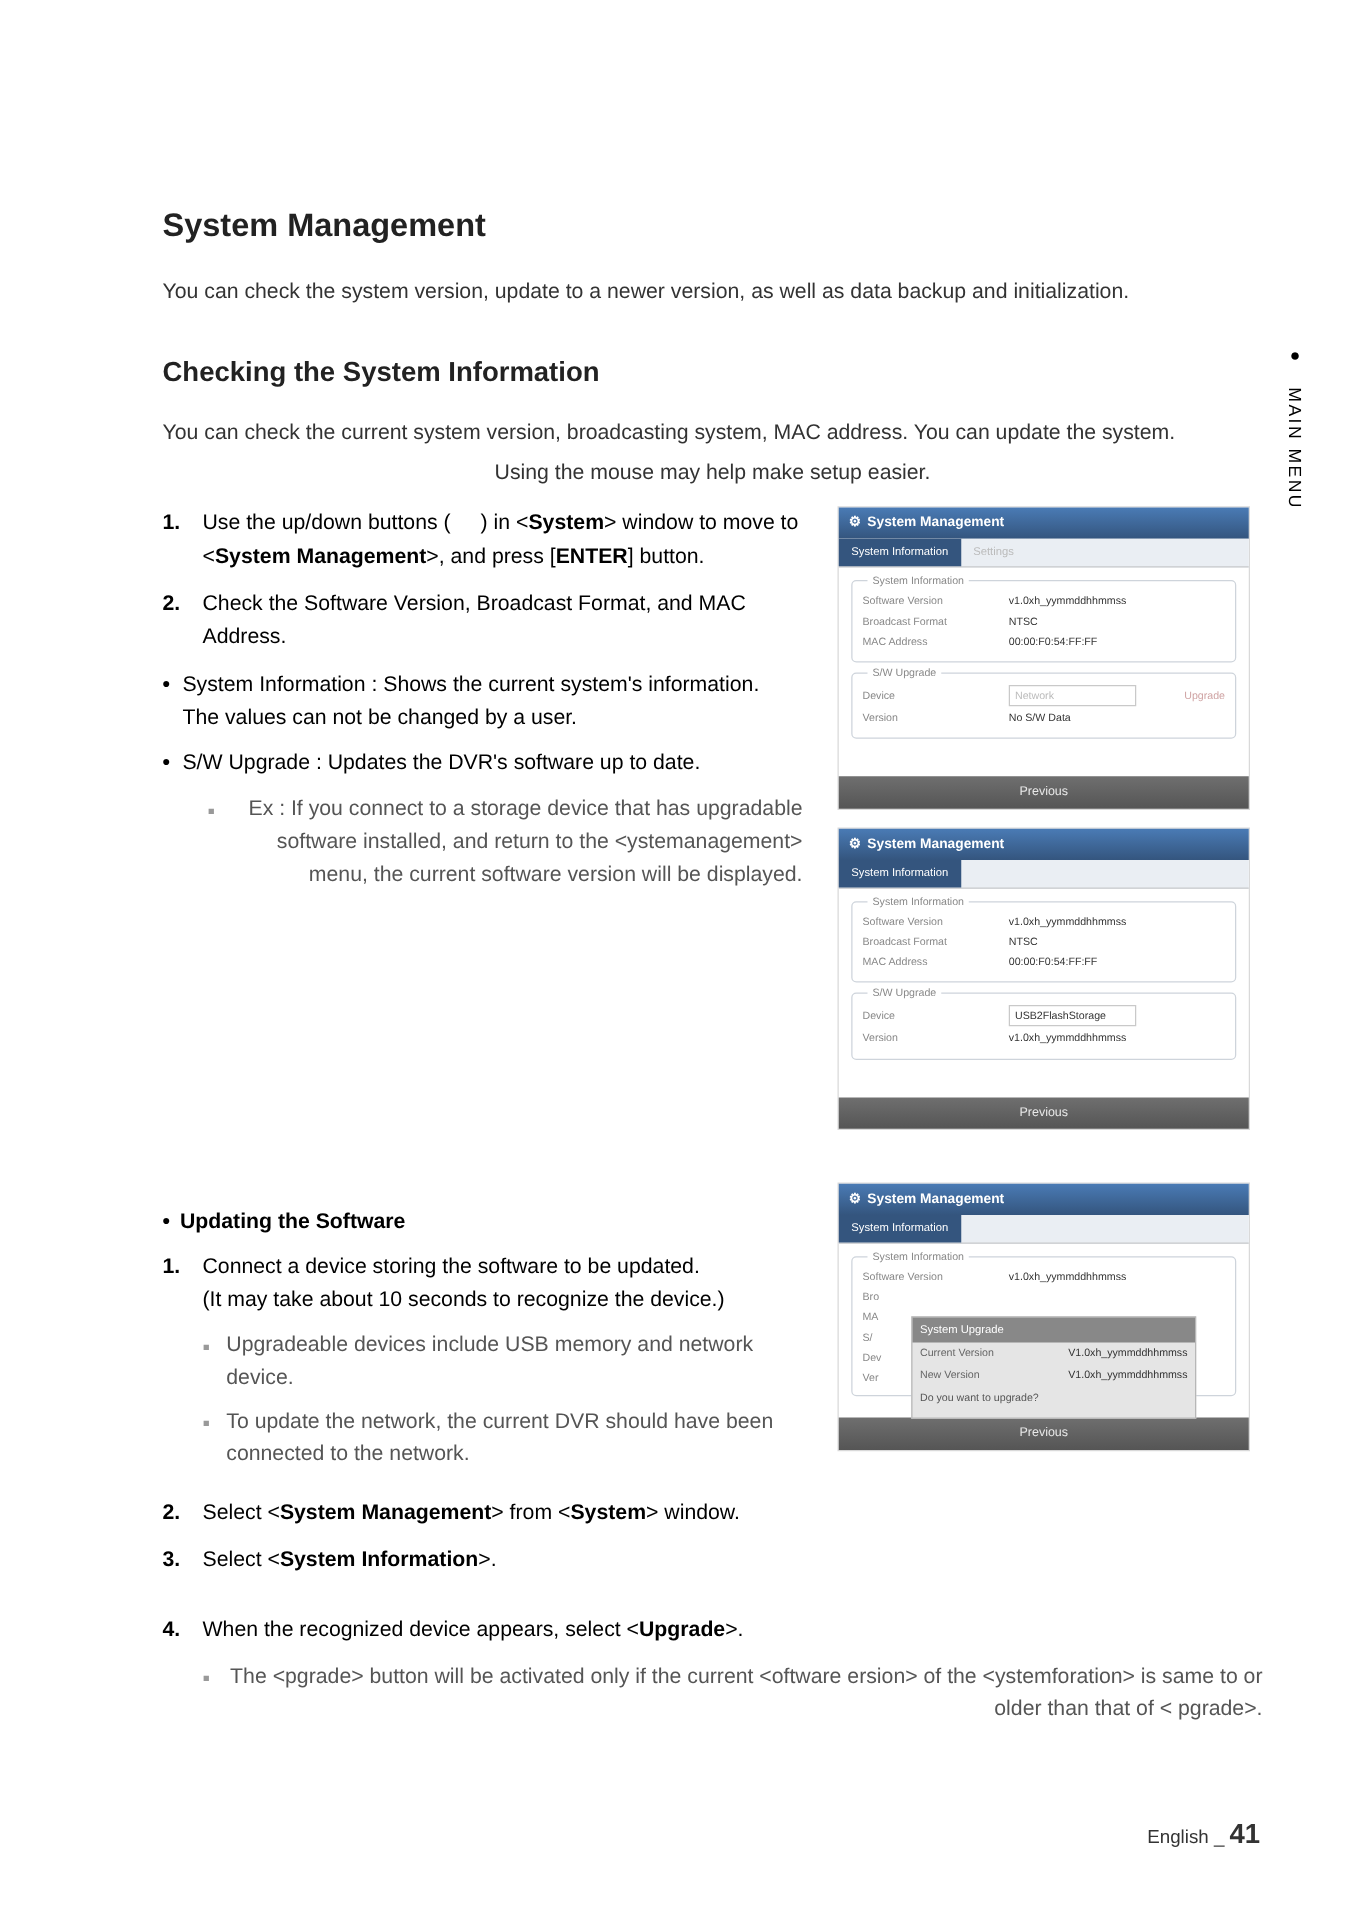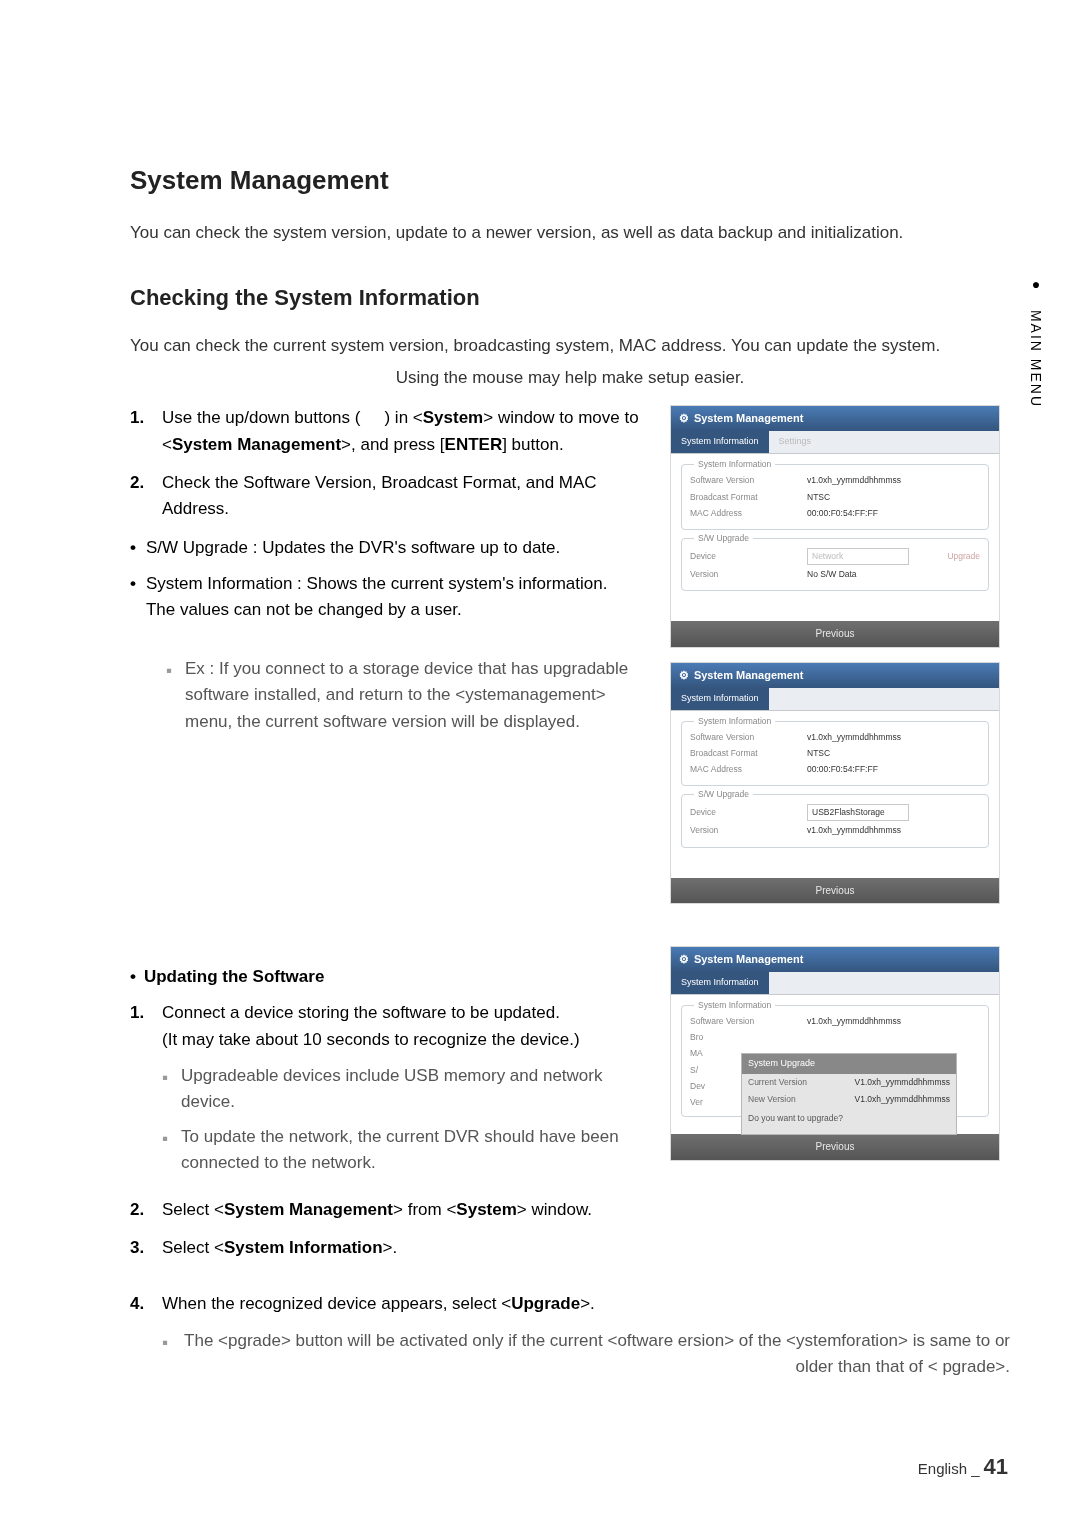--- a/index.html
+++ b/index.html
@@ -31,34 +31,34 @@
 .sc-body { padding: 10px 10px 8px 10px; }
 .fieldset { border: 1px solid #ced4db; border-radius: 4px; margin-bottom: 8px; padding: 6px 8px 6px 8px; position: relative; }
 .fieldset > .legend { position: absolute; top: -7px; left: 12px; background: #fff; padding: 0 4px; color: #888; font-size: 8.5px; }
 .row { display: flex; align-items: center; margin: 3px 0; gap: 25px; }
 .row .lab { width: 92px; color: #888; font-size: 8.5px; }
 .row .val { color: #333; font-size: 8.5px; }
 .inputlike { border: 1px solid #c9c9c9; padding: 1px 4px; font-size: 8.5px; min-width: 102px; display: inline-block; color: #bbb; }
 .inputlike.strong { color: #333; }
 .upgrade-btn { color: #cfa3a3; font-size: 8.5px; margin-left: auto; }
 .sc-prev { text-align: center; background: linear-gradient(#6f6f6f,#555); color: #e8e8e8; padding: 5px 12px; font-size: 10px; margin-top: 14px; }
-.dialog { position: absolute; left: 70px; right: 42px; top: 58px; background: #e5e5e5; border: 1px solid #b7b7b7; padding: 0 0 8px 0; color: #333; }
+.dialog { position: absolute; left: 58px; right: 42px; top: 58px; background: #e5e5e5; border: 1px solid #b7b7b7; padding: 0 0 8px 0; color: #333; }
 .dialog .dtitle { background: #888; color: #fff; font-size: 9px; padding: 3px 6px; }
 .dialog .drow { display: flex; font-size: 8.5px; padding: 2px 6px; justify-content: space-between; }
 .dialog .drow .dlab { width: 90px; color: #666; }
 .dialog .dmsg { font-size: 8.5px; padding: 4px 6px 0 6px; color: #555; }
 .updating-head { font-weight: bold; margin: 18px 0 10px 0; display: flex; gap: 8px; }
 .updating-head::before { content: "•"; }
 .page-num { position: absolute; right: 72px; bottom: 46px; color: #333; font-size: 15px; }
 .page-num .p { font-weight: bold; font-size: 22px; margin-left: 4px; }
 .sidetab { position: absolute; right: 34px; top: 276px; writing-mode: vertical-rl; font-size: 14px; letter-spacing: 2px; color: #000; font-weight: 500;}
 .sidetab .dot::before { content: "\25CF"; margin-bottom: 10px; display: inline-block; }
 .greytxt { color: #bbb; }
 .left-wide ol.num-list > li { margin-bottom: 12px; }
-.block-ex { margin-top: 32px; }
+.block-ex { margin-top: 10px; text-align: right; }
 .fake-arrows { display: inline-block; width: 24px; }
 </style>
 </head>
 <body>
 
 <div class="sidetab"><span class="dot"></span> <span>MAIN MENU</span></div>
 
 <div class="section-title">System Management</div>
 <div class="intro">You can check the system version, update to a newer version, as well as data backup and initialization.</div>
 
@@ -75,24 +75,24 @@
           <span>Use the up/down buttons (</span><span class="fake-arrows"></span><span>) in &lt;</span><span class="bold">System</span><span>&gt; window to move to &lt;</span><span class="bold">System Management</span><span>&gt;, and press [</span><span class="bold">ENTER</span><span>] button.</span>
         </span>
       </li>
       <li>
           <span class="num">2.</span>
           <span>Check the Software Version, Broadcast Format, and MAC Address.</span>
         </li>
     </ol>
     <ul class="bullet-list">
       <li>
+          <span><span>System Information : Shows the current system's information.</span><br><span>The values can not be changed by a user.</span></span>
+        </li>
+      <li>
           <span>S/W Upgrade : Updates the DVR's software up to date.</span>
-        </li>
-      <li>
-          <span><span>System Information : Shows the current system's information.</span><br><span>The values can not be changed by a user.</span></span>
         </li>
     </ul>
     <ul class="note-list block-ex">
       <li>
           <span>Ex : If you connect to a storage device that has upgradable software installed, and return to the &lt;ystemanagement&gt; menu, the current software version will be displayed.</span>
         </li>
     </ul>
   </div>
 
   <div class="right">

